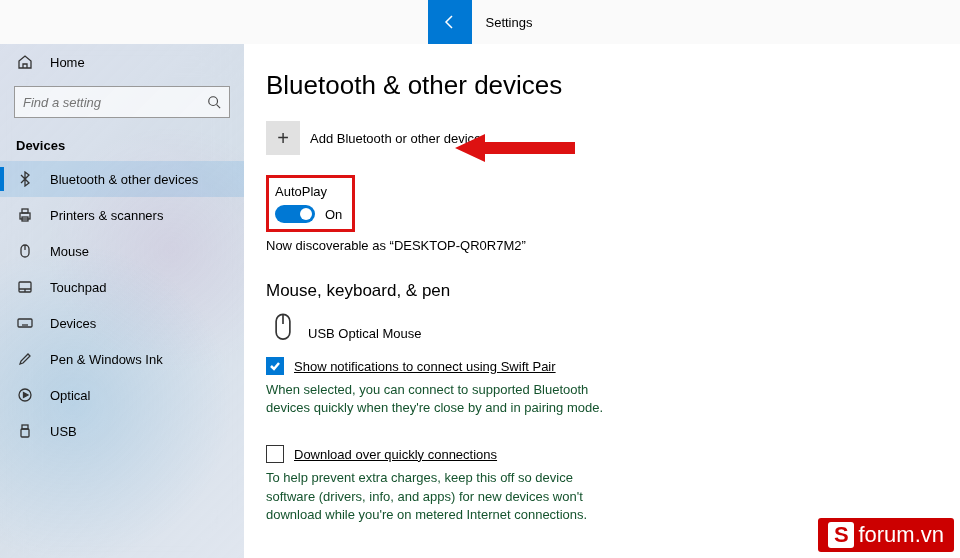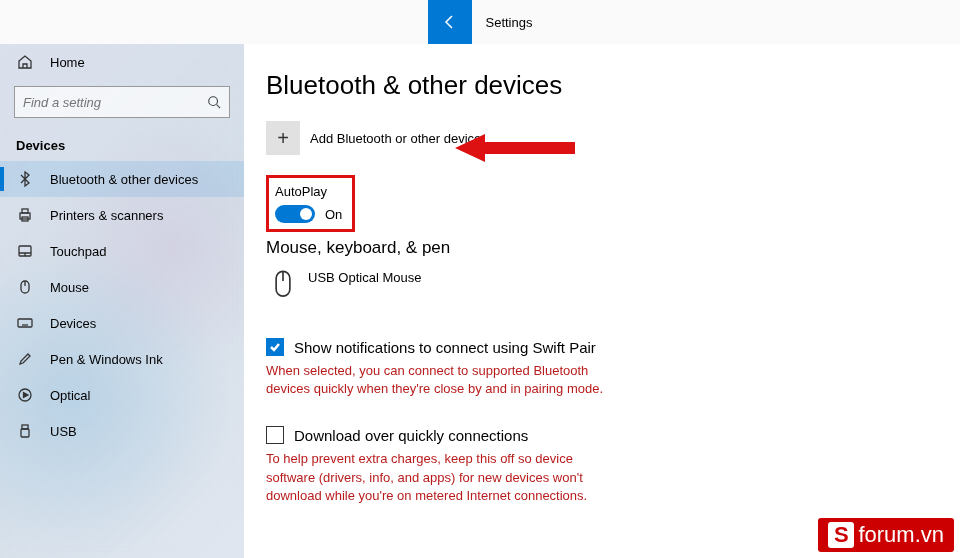--- a/index.html
+++ b/index.html
@@ -38,31 +38,31 @@
     .bt-label { font-size: 13px; margin-bottom: 6px; }
     .toggle-row { display: flex; align-items: center; }
     .toggle { width: 40px; height: 18px; background: #0078d4; border-radius: 9px; position: relative; margin-right: 10px; cursor: pointer; }
     .toggle::after { content: ''; position: absolute; right: 3px; top: 3px; width: 12px; height: 12px; background: #fff; border-radius: 50%; }
     .toggle-state { font-size: 13px; }
     
     .discoverable { font-size: 13px; margin-bottom: 28px; }
     
     .section-title { font-size: 17px; font-weight: 400; margin-bottom: 12px; }
     
-    .device-row { display: flex; align-items: flex-start; margin-bottom: 40px; }
+    .device-row { display: flex; align-items: flex-end; margin-bottom: 16px; }
     .device-icon { width: 22px; height: 28px; margin: 0 14px 0 6px; }
     .device-name { font-size: 13px; }
     
     .checkbox-row { display: flex; align-items: center; margin-bottom: 6px; }
     .checkbox { width: 18px; height: 18px; margin-right: 10px; display: flex; align-items: center; justify-content: center; cursor: pointer; }
     .checkbox.checked { background: #0078d4; }
     .checkbox.unchecked { border: 1.5px solid #333; background: #fff; }
     .checkbox svg { stroke: #fff; stroke-width: 2.5; fill: none; width: 12px; height: 12px; }
-    .checkbox-label { font-size: 15px; }
-    .checkbox-desc { font-size: 13px; color: #b91c1c; margin-left: 0; max-width: 340px; line-height: 1.4; margin-bottom: 28px; }
+    .checkbox-label { font-size: 13px; text-decoration: underline; }
+    .checkbox-desc { font-size: 13px; color: #14532d; margin-left: 0; max-width: 340px; line-height: 1.4; margin-bottom: 28px; }
     
     .arrow { position: absolute; left: 455px; top: 130px; }
     .arrow svg { fill: #d11; }
     
     .watermark { position: absolute; right: 6px; bottom: 6px; background: #cc0000; color: #fff; padding: 4px 10px; font-size: 22px; font-weight: 500; display: flex; align-items: center; border-radius: 3px; }
     .watermark-s { background: #fff; color: #cc0000; width: 26px; height: 26px; display: flex; align-items: center; justify-content: center; border-radius: 3px; margin-right: 4px; font-weight: 700; }
   </style>
 </head>
 <body>
 
@@ -108,34 +108,34 @@
             <rect x="3" y="6" width="10" height="6"></rect>
             <rect x="5" y="2" width="6" height="4"></rect>
             <rect x="5" y="10" width="6" height="4"></rect>
           </svg>
         </span>
       <span>Printers &amp; scanners</span>
     </div>
     <div class="sidebar-item">
       <span class="sidebar-icon">
           <svg viewBox="0 0 16 16">
+            <rect x="4" y="2" width="8" height="12" rx="4"></rect>
+            <path d="M8 2 V7"></path>
+          </svg>
+        </span>
+      <span>Mouse</span>
+    </div>
+    <div class="sidebar-item">
+      <span class="sidebar-icon">
+          <svg viewBox="0 0 16 16">
             <rect x="2" y="3" width="12" height="10" rx="1"></rect>
             <path d="M2 10 H14 M8 10 V13"></path>
           </svg>
         </span>
       <span>Touchpad</span>
-    </div>
-    <div class="sidebar-item">
-      <span class="sidebar-icon">
-          <svg viewBox="0 0 16 16">
-            <rect x="4" y="2" width="8" height="12" rx="4"></rect>
-            <path d="M8 2 V7"></path>
-          </svg>
-        </span>
-      <span>Mouse</span>
     </div>
     <div class="sidebar-item">
       <span class="sidebar-icon">
           <svg viewBox="0 0 16 16">
             <rect x="1" y="4" width="14" height="8" rx="1"></rect>
             <path d="M4 7 H4 M7 7 H7 M10 7 H10 M5 10 H11"></path>
           </svg>
         </span>
       <span>Devices</span>
     </div>
@@ -176,20 +176,21 @@
     </div>
     
     <div class="bt-box">
       <div class="bt-label">AutoPlay</div>
       <div class="toggle-row">
         <div class="toggle"></div>
         <span class="toggle-state">On</span>
       </div>
     </div>
     
+    <div class="discoverable">Now discoverable as “DESKTOP-QR0R7M2”</div>
     
     <h2 class="section-title">Mouse, keyboard, &amp; pen</h2>
     <div class="device-row">
       <span class="device-icon"><svg viewBox="0 0 16 20" fill="none" stroke="#333" stroke-width="1.2">
             <rect x="3" y="1" width="10" height="18" rx="5"></rect>
             <path d="M8 1 V8"></path>
           </svg></span>
       <span class="device-name">USB Optical Mouse</span>
     </div>
     

